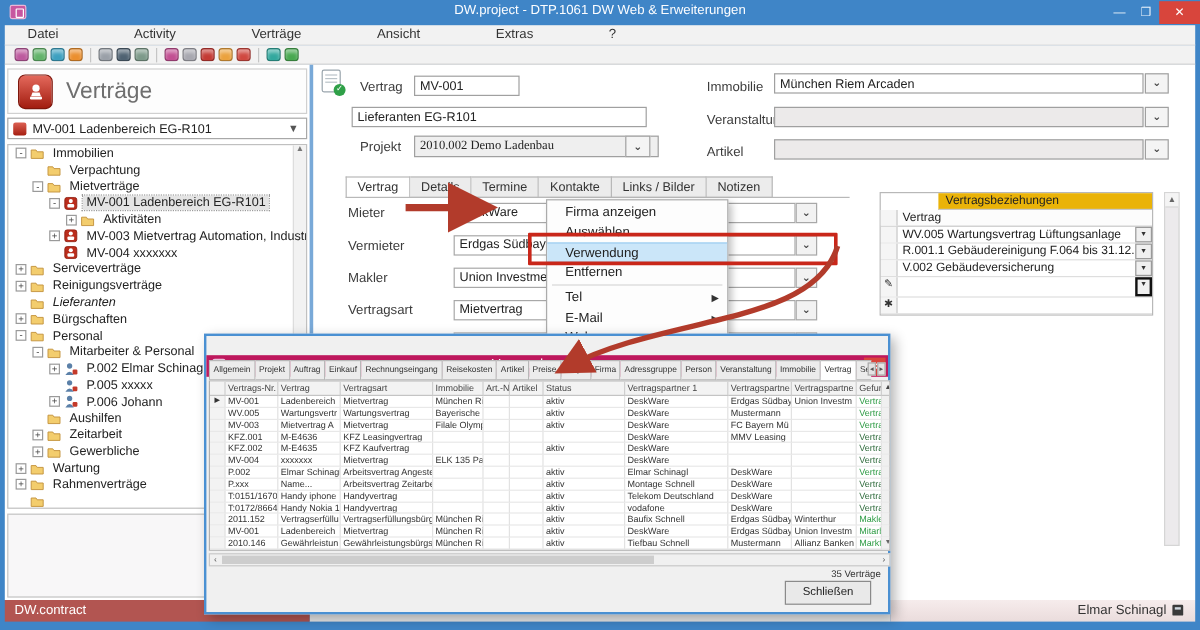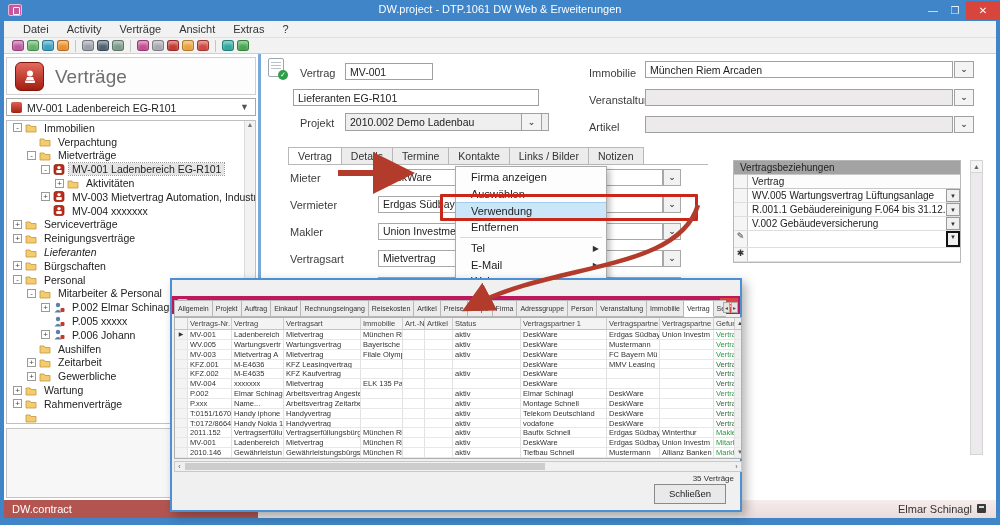--- a/index.html
+++ b/index.html
@@ -8,21 +8,21 @@
   
   .win { position:absolute; left:0; top:0; width:1000px; height:525px; background:#3f85c7; }
   .titlebar { position:absolute; left:0; top:0; width:1000px; height:20px; background:#3f85c7; color:#fff; }
   .title-text { position:absolute; left:0; right:0; top:3px; text-align:center; font-size:11px; color:#fcfdff; }
   .app-icon { position:absolute; left:8px; top:4px; width:14px; height:12px; background:#c757a0; border:1px solid #e9b6d6; border-radius:2px; }
   .app-icon::after { content:""; position:absolute; left:4px; top:2px; width:5px; height:6px; border:1px solid #fff; border-radius:1px; }
   .win-controls { position:absolute; right:0; top:0; height:20px; display:flex; align-items:center; }
   .wc { width:22px; height:19px; color:#e8f1fa; font-size:10px; text-align:center; line-height:19px; }
   .wc-close { width:34px; background:#d8453c; color:#fff; font-weight:bold; }
 
-  .menubar { position:absolute; left:4px; top:21px; width:992px; height:17px; background:#f2f2f2; border-bottom:1px solid #e0e0e0; display:flex; align-items:center; padding-left:10px; }
+  .menubar { position:absolute; left:4px; top:21px; width:992px; height:17px; background:#f2f2f2; border-bottom:1px solid #e0e0e0; display:flex; align-items:center; padding-left:10px;gap:45px; }
   .menu-item { font-size:11px; color:#333; padding:0 9px; }
 
   .toolbar { position:absolute; left:4px; top:38px; width:992px; height:16px; background:#f2f2f2; border-bottom:1px solid #cfcfcf; display:flex; align-items:center; padding-left:8px; gap:3px; }
   .tb-icon { width:12px; height:11px; border-radius:3px; border:1px solid rgba(0,0,0,0.25); box-shadow:inset 0 3px 3px rgba(255,255,255,0.45); }
   .tb-sep { width:1px; height:12px; background:#c5c5c5; margin:0 3px; }
 
   .content { position:absolute; left:4px; top:54px; width:992px; height:446px; background:#fff; }
   .splitter { position:absolute; left:258px; top:54px; width:3px; height:446px; background:#79a9d8; }
 
   
@@ -66,21 +66,21 @@
   .dtab:first-child { border-left:1px solid #b8b8b8; }
   .dtab.active { background:#fff; border-bottom-color:#fff; font-weight:normal; }
   .fields-box { position:absolute; left:288px; top:164px; width:420px; height:130px; border-top:1px solid #b8b8b8; }
   .frow { position:absolute; left:0; width:420px; height:18px; }
   .frow .lbl { position:absolute; left:2px; top:4px; font-size:11px; color:#3c3c3c; }
   .frow .val { position:absolute; left:90px; top:1px; width:285px; height:17px; background:#fff; border:1px solid #a8a8a8; font-size:10.5px; padding:1px 4px; color:#222; }
   .frow .cb { position:absolute; left:375px; top:1px; width:18px; height:17px; background:#f2f2f2; border:1px solid #a8a8a8; font-size:9px; font-weight:bold; color:#444; text-align:center; line-height:15px; }
 
   
   .rel { position:absolute; left:733px; top:160px; width:228px; background:#fff; border:1px solid #b8b8b8; font-size:10px; color:#222; }
-  .rel-title { height:14px; border-bottom:1px solid #c8c8c8; padding:1px 4px 0 6px; background:#a3a3a3; }
+  .rel-title { height:14px; border-bottom:1px solid #c8c8c8; padding:1px 4px 0 6px; background:#eab308;margin-left:48px; }
   .rel-colhdr { height:14px; border-bottom:1px solid #c8c8c8; display:flex; background:#fcfcfc; }
   .rel-selcol { width:14px; border-right:1px solid #c8c8c8; background:#f5f5f5; flex:none; text-align:center; font-size:9px; color:#333; }
   .rel-row { height:14px; border-bottom:1px solid #dedede; display:flex; }
   .rel-val { flex:1; padding:1px 2px 0 4px; white-space:nowrap; overflow:hidden; }
   .rel-dd { width:14px; flex:none; background:#f0f0f0; border:1px solid #9a9a9a; font-size:6px; text-align:center; line-height:12px; color:#333; }
   .rel-dd.hot { border:2px solid #111; line-height:9px; }
   .rel-scroll { position:absolute; left:970px; top:160px; width:13px; height:295px; background:#eceaec; border:1px solid #d5d5d5; }
   .rel-scroll-up { height:12px; background:#f4f4f4; border-bottom:1px solid #d5d5d5; font-size:7px; color:#666; text-align:center; line-height:11px; }
 
   
@@ -397,21 +397,21 @@
     </div>
   <div class="sb-bottom"></div>
 
   <div class="doc-icon">
       <div class="doc-check">✓</div>
     </div>
   <div class="flabel" style="left:300px; top:67px;">Vertrag</div>
   <div class="finput" style="left:345px; top:63px; width:88px; height:17px;">MV-001</div>
   <div class="finput" style="left:293px; top:89px; width:246px; height:17px;">Lieferanten EG-R101</div>
   <div class="flabel" style="left:300px; top:117px;">Projekt</div>
-  <div class="finput fcombo" style="left:345px; top:113px; width:204px; height:18px;">2010.002 Demo Ladenbau</div>
+  <div class="finput fcombo" style="left:345px; top:113px; width:204px; height:18px;font-family:Liberation Serif, serif;">2010.002 Demo Ladenbau</div>
   <div class="chevbtn" style="left:521px; top:113px; width:21px; height:18px; line-height:16px;">⌄</div>
 
   <div class="flabel" style="left:589px; top:67px;">Immobilie</div>
   <div class="finput" style="left:645px; top:61px; width:308px; height:17px;">München Riem Arcaden</div>
   <div class="chevbtn" style="left:954px; top:61px; width:20px; height:17px; line-height:14px;">⌄</div>
   <div class="flabel" style="left:589px; top:94px;">Veranstaltung</div>
   <div class="finput fcombo empty" style="left:645px; top:89px; width:308px; height:17px;"></div>
   <div class="chevbtn" style="left:954px; top:89px; width:20px; height:17px; line-height:14px;">⌄</div>
   <div class="flabel" style="left:589px; top:121px;">Artikel</div>
   <div class="finput fcombo empty" style="left:645px; top:116px; width:308px; height:17px;"></div>

